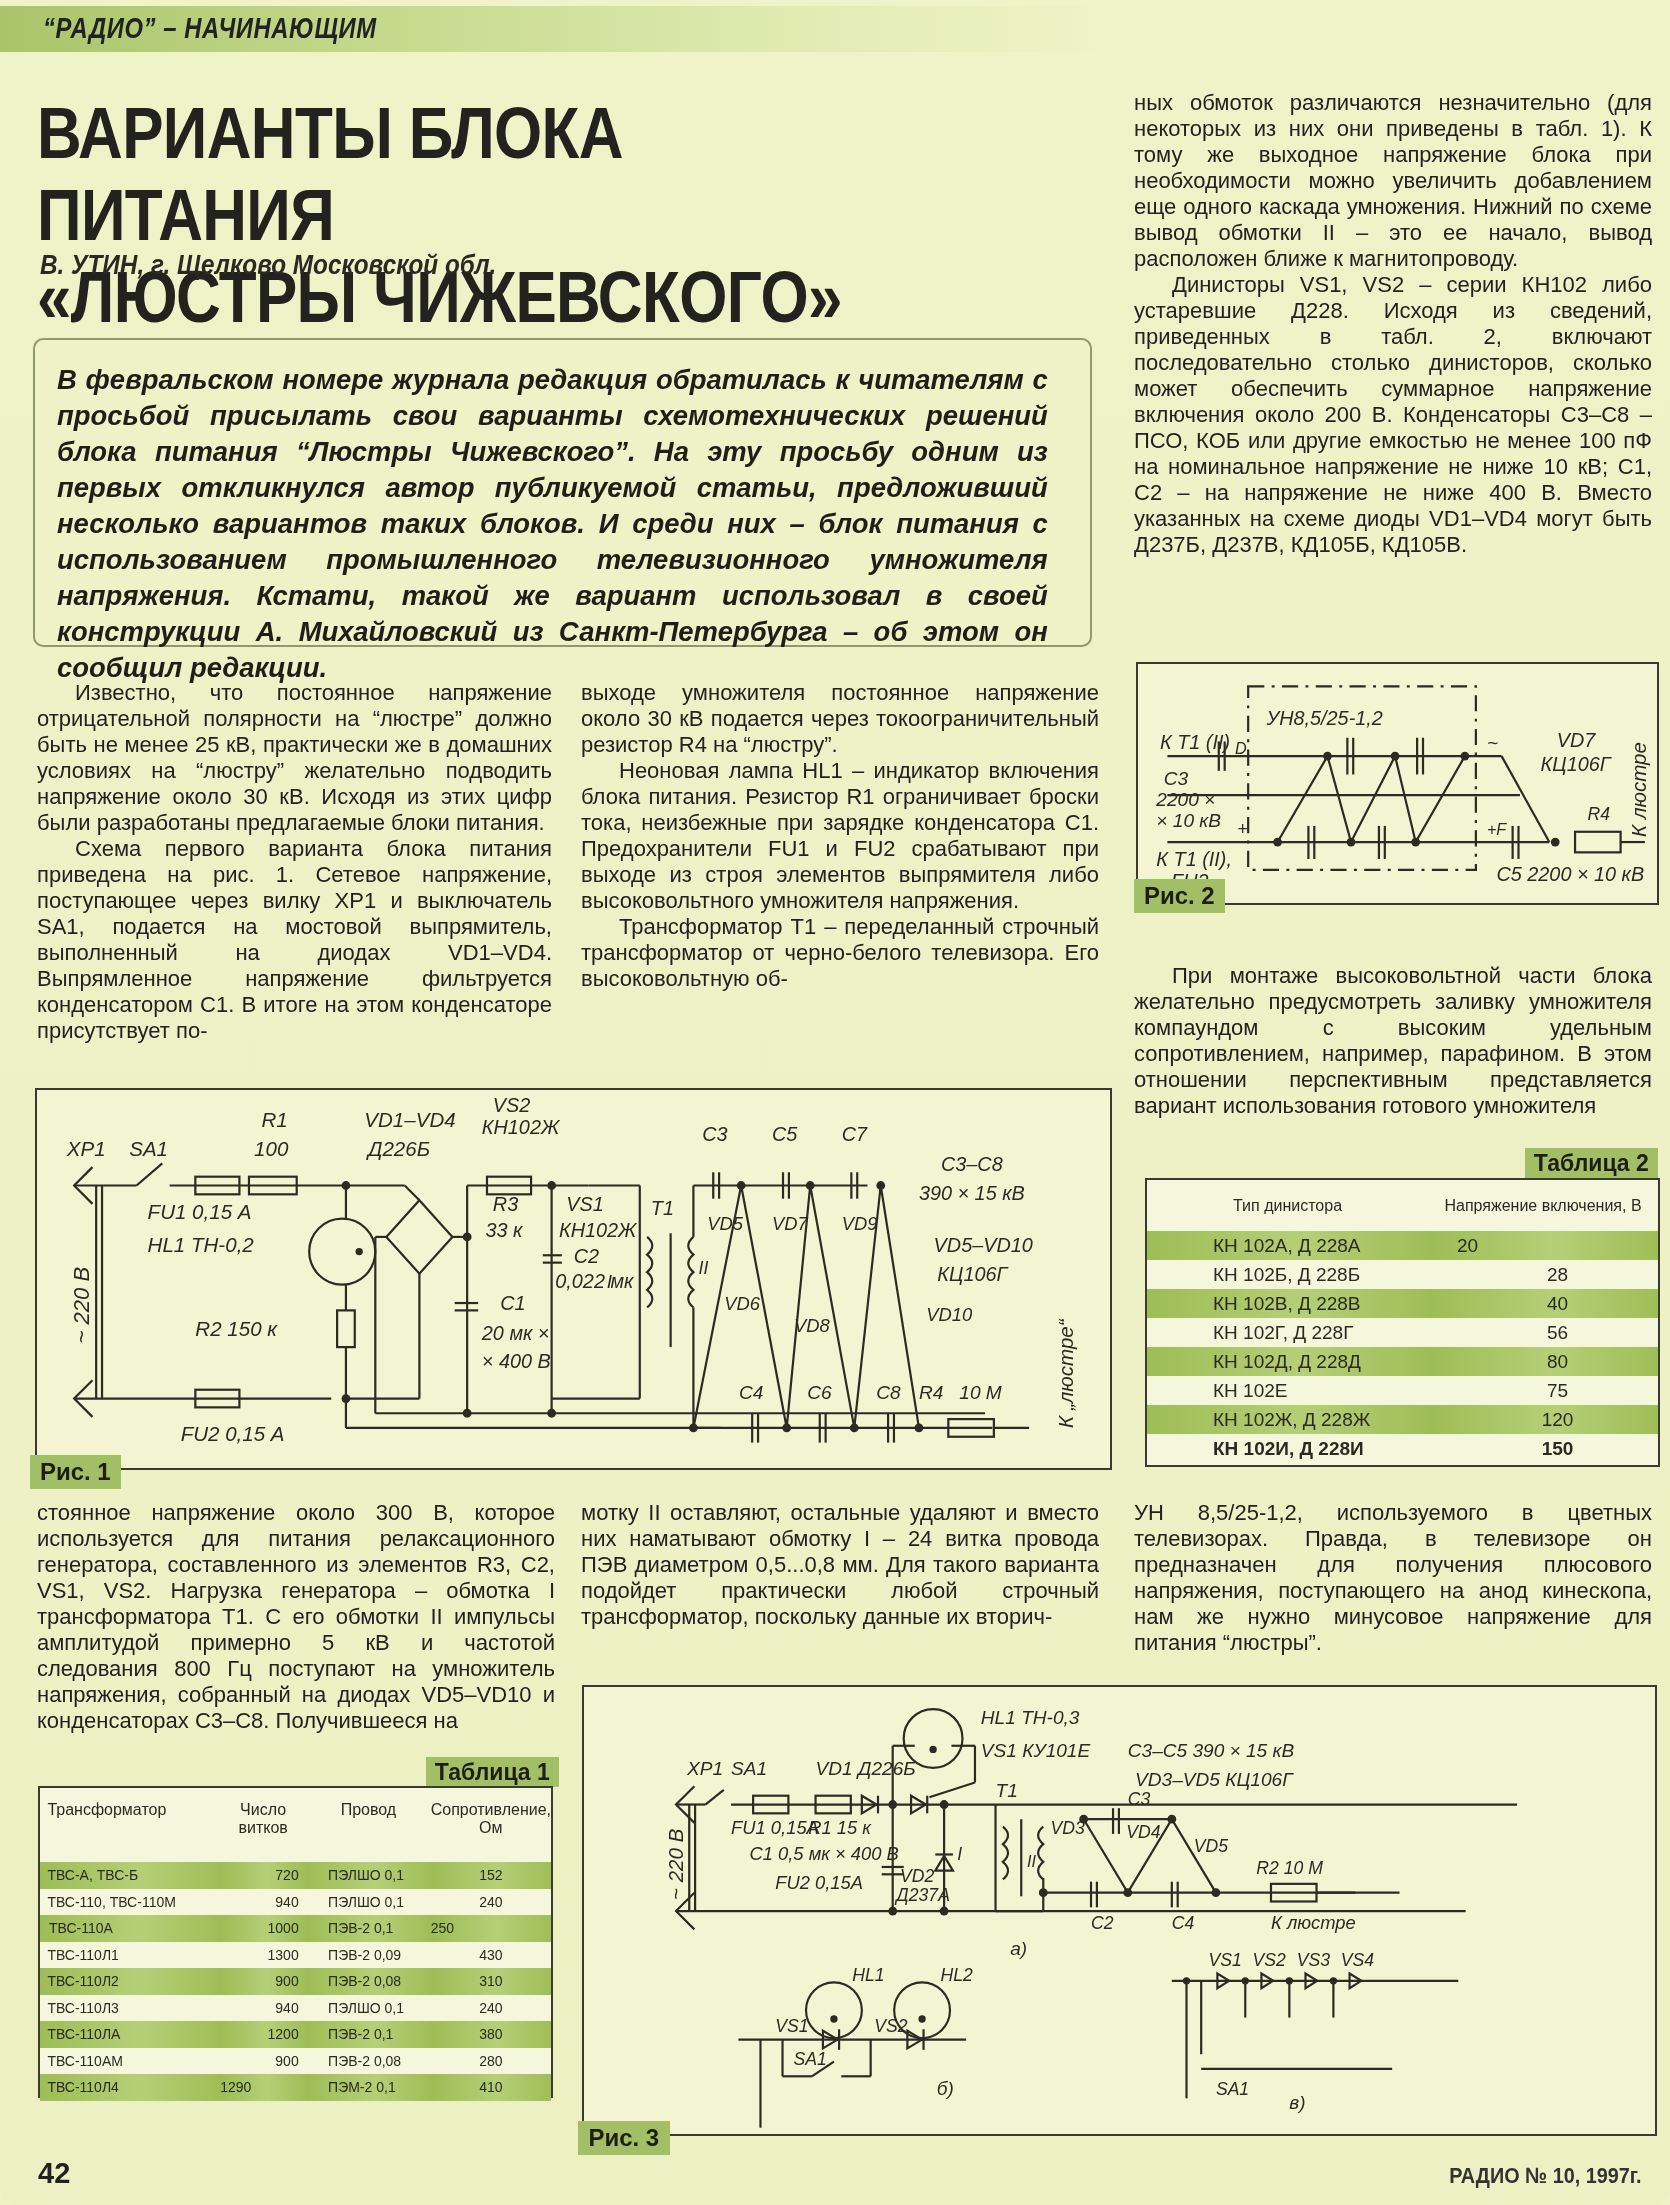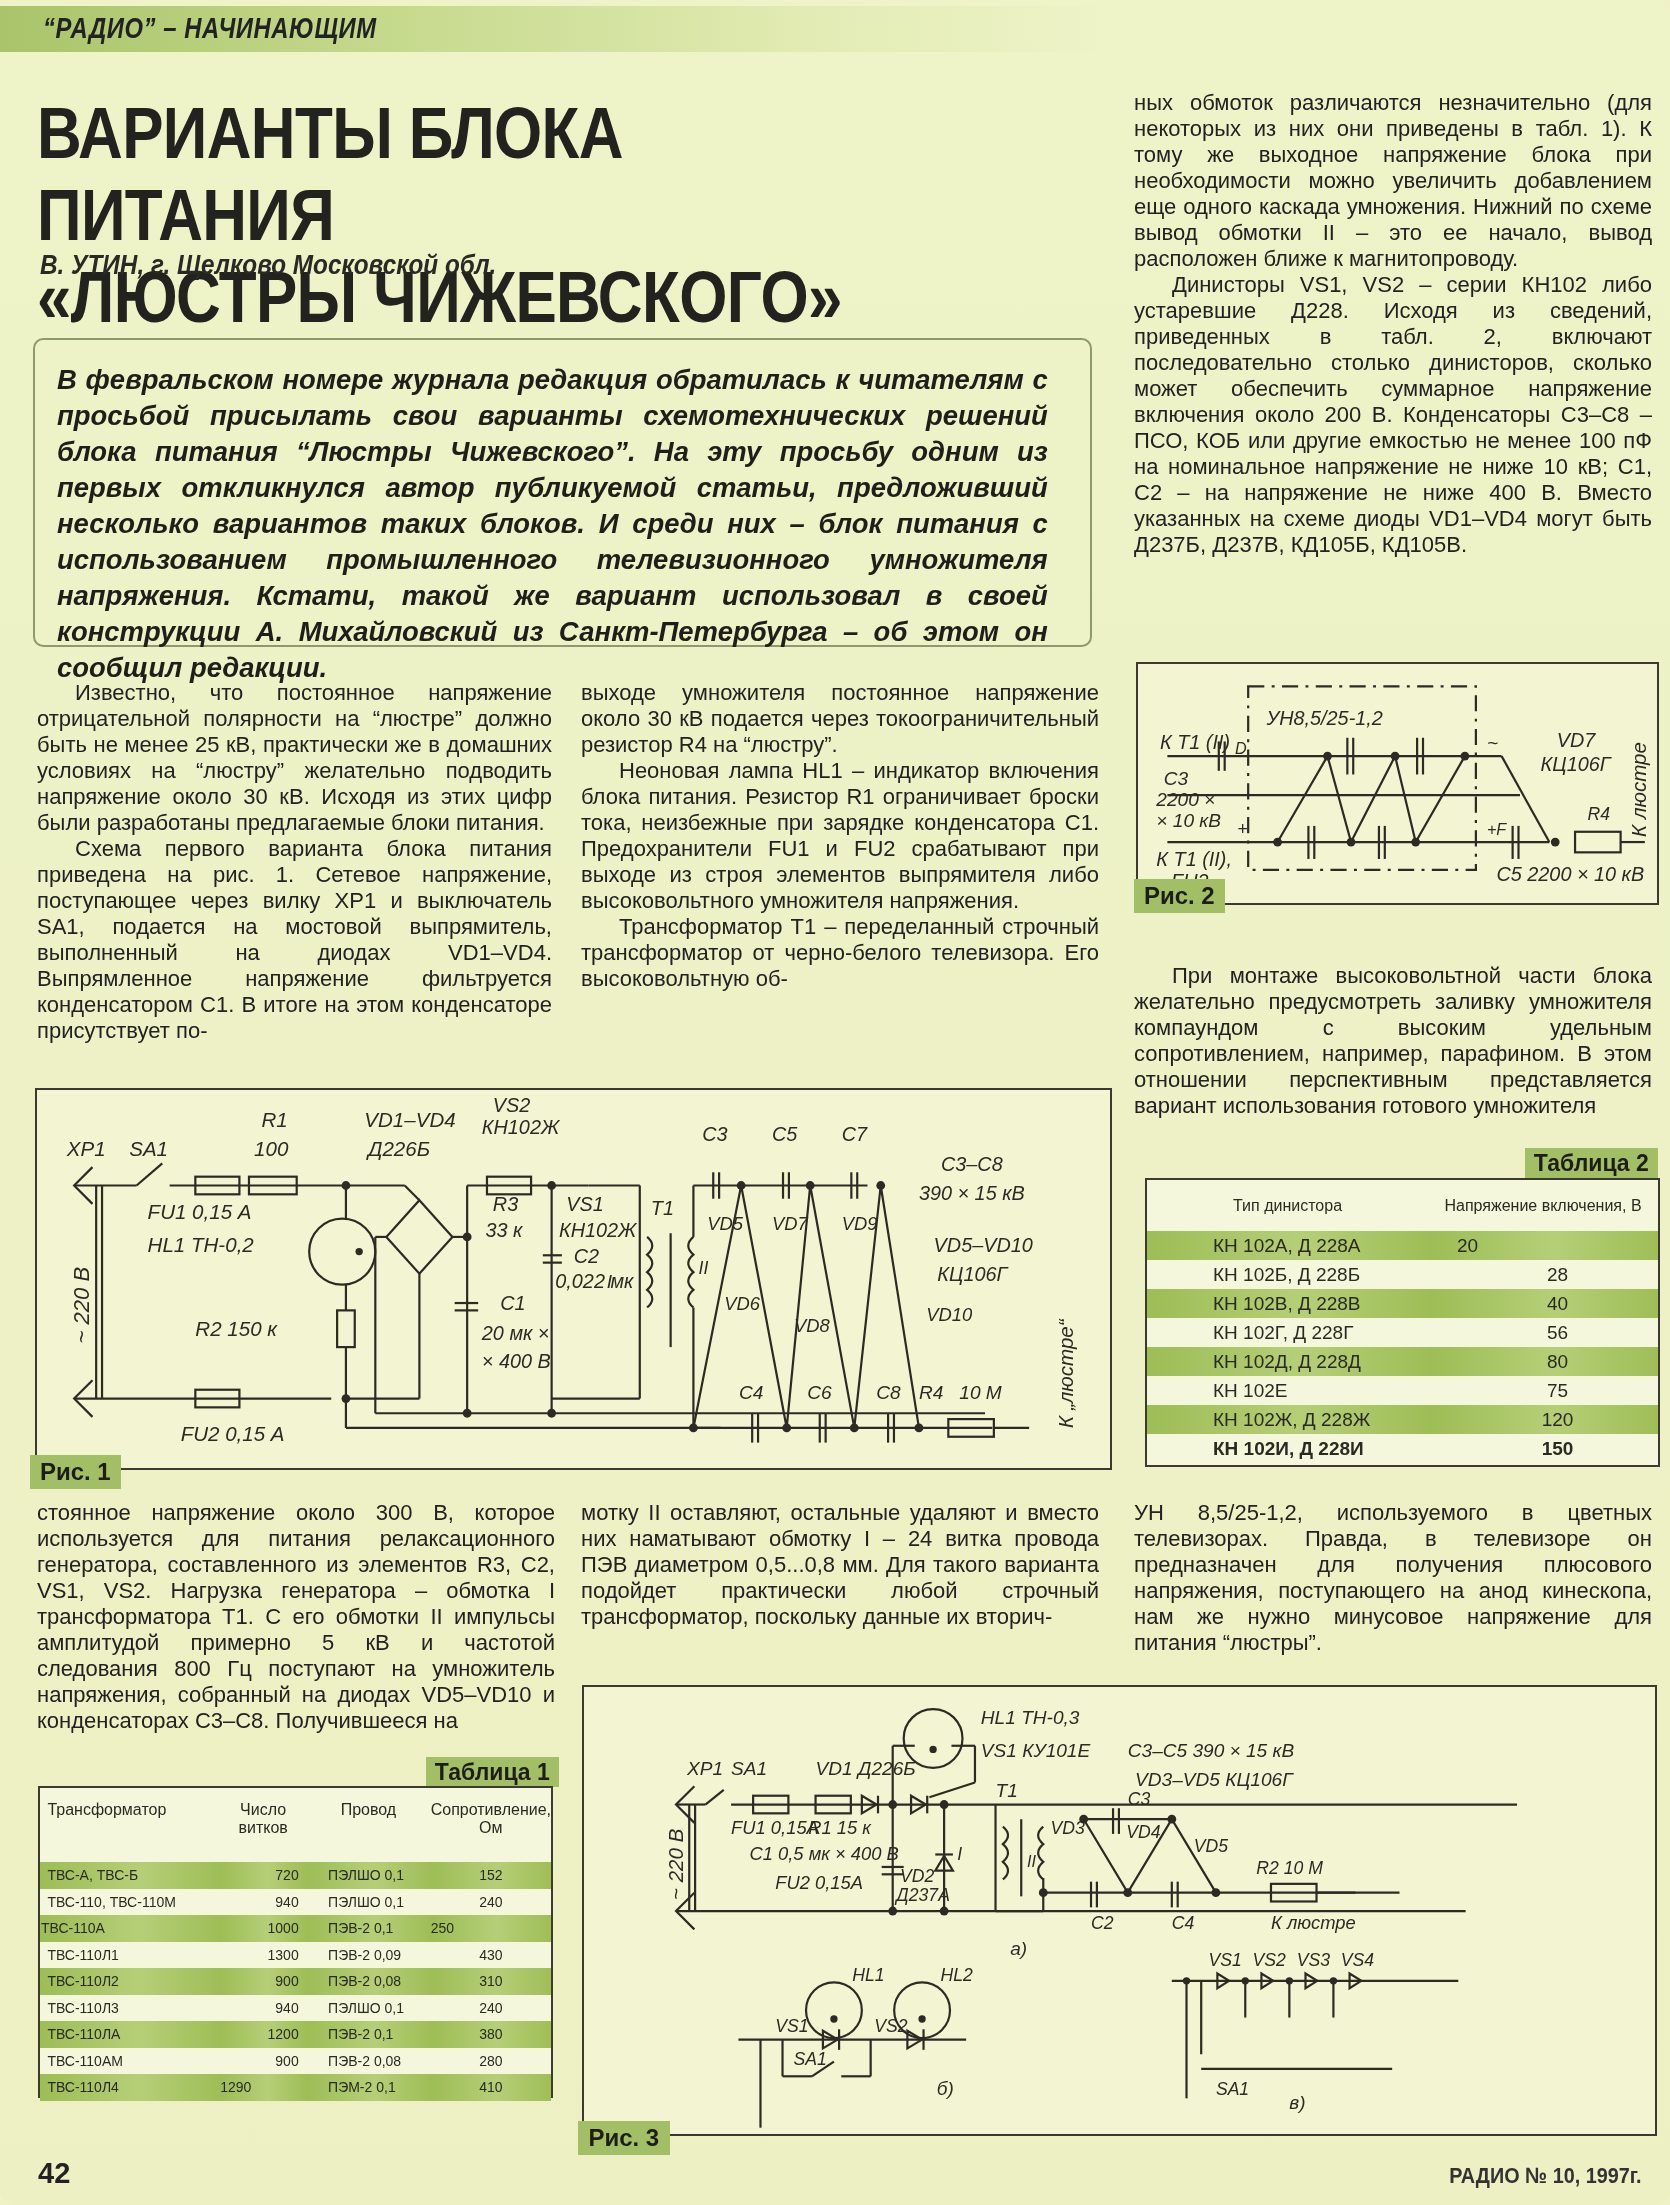--- a/index.html
+++ b/index.html
@@ -364,21 +364,21 @@
             <td style="padding-left:22px;">ПЭЛШО 0,1</td>
             <td style="text-align:center;">152</td>
           </tr>
         <tr style="height:26.5px;">
             <td style="padding-left:7.4px;">ТВС-110, ТВС-110М</td>
             <td style="text-align:right; padding-right:7.4px;">940</td>
             <td style="padding-left:22px;">ПЭЛШО 0,1</td>
             <td style="text-align:center;">240</td>
           </tr>
         <tr class="g" style="height:26.5px;">
-            <td style="padding-left:1px;">ТВС-110А</td>
+            <td style="padding-left:9px;">ТВС-110А</td>
             <td style="text-align:right; padding-right:7.4px;">1000</td>
             <td style="padding-left:22px;">ПЭВ-2 0,1</td>
             <td style="margin-top:29px;">250</td>
           </tr>
         <tr style="height:26.5px;">
             <td style="padding-left:7.4px;">ТВС-110Л1</td>
             <td style="text-align:right; padding-right:7.4px;">1300</td>
             <td style="padding-left:22px;">ПЭВ-2 0,09</td>
             <td style="text-align:center;">430</td>
           </tr>

